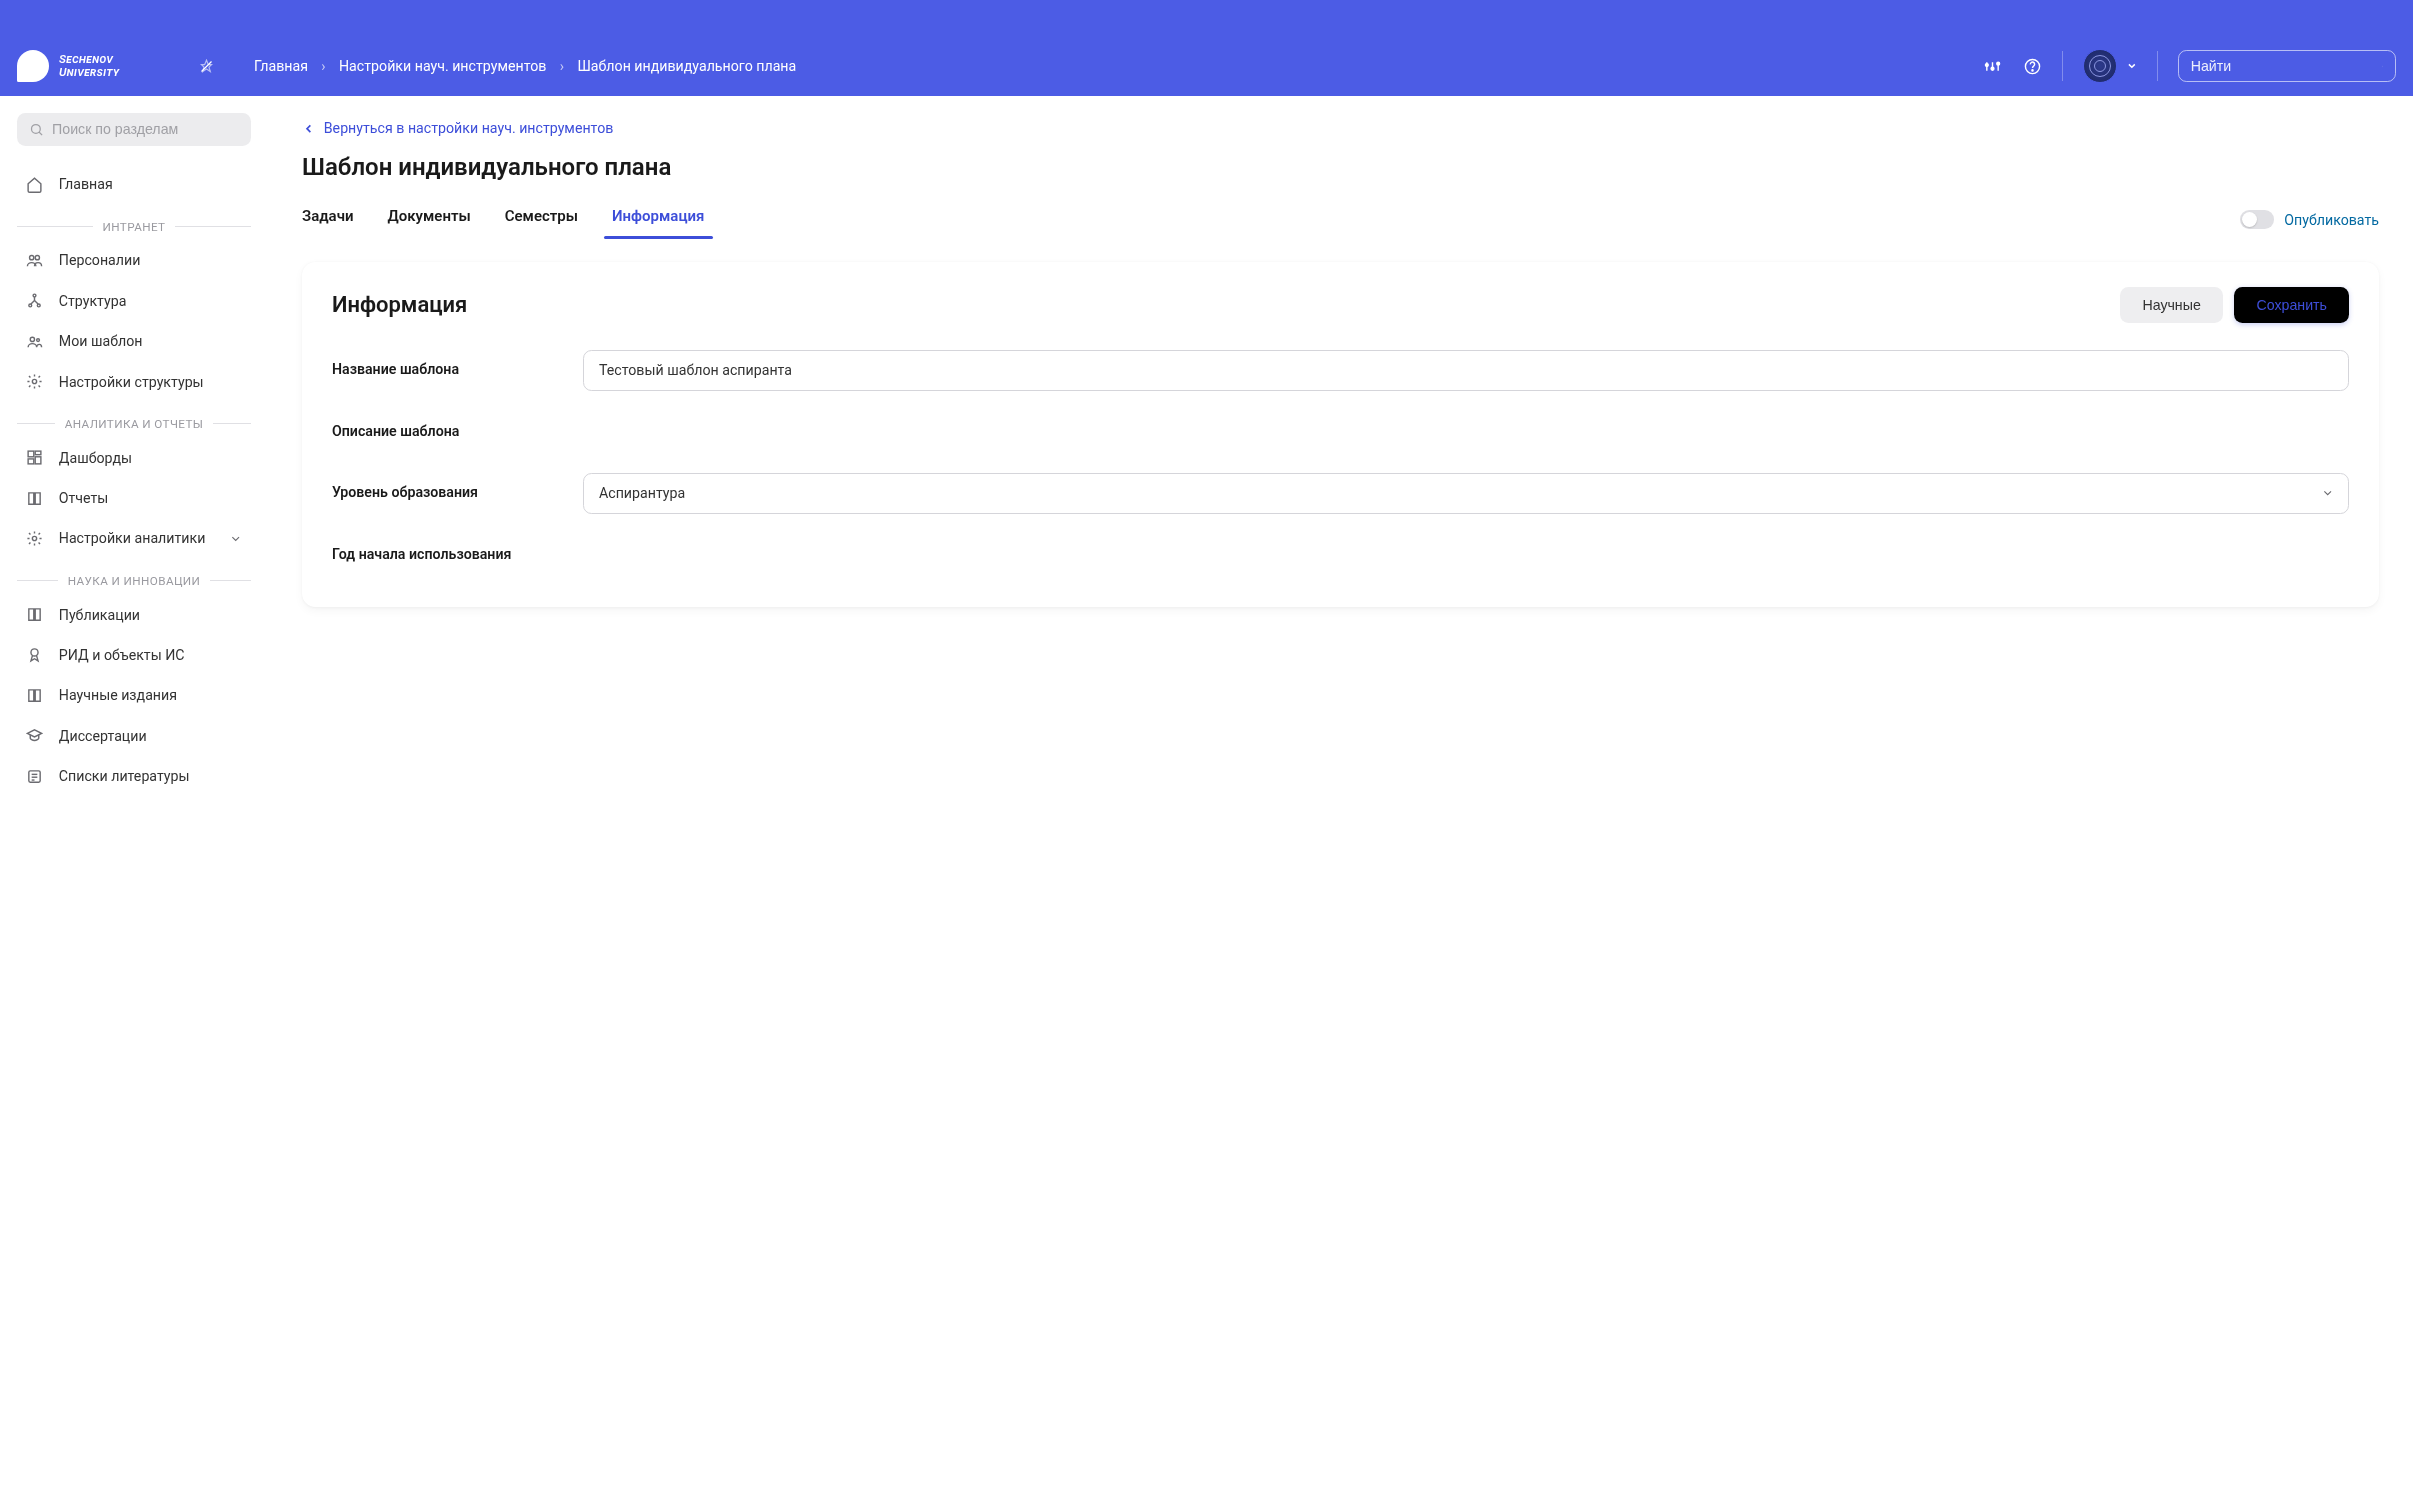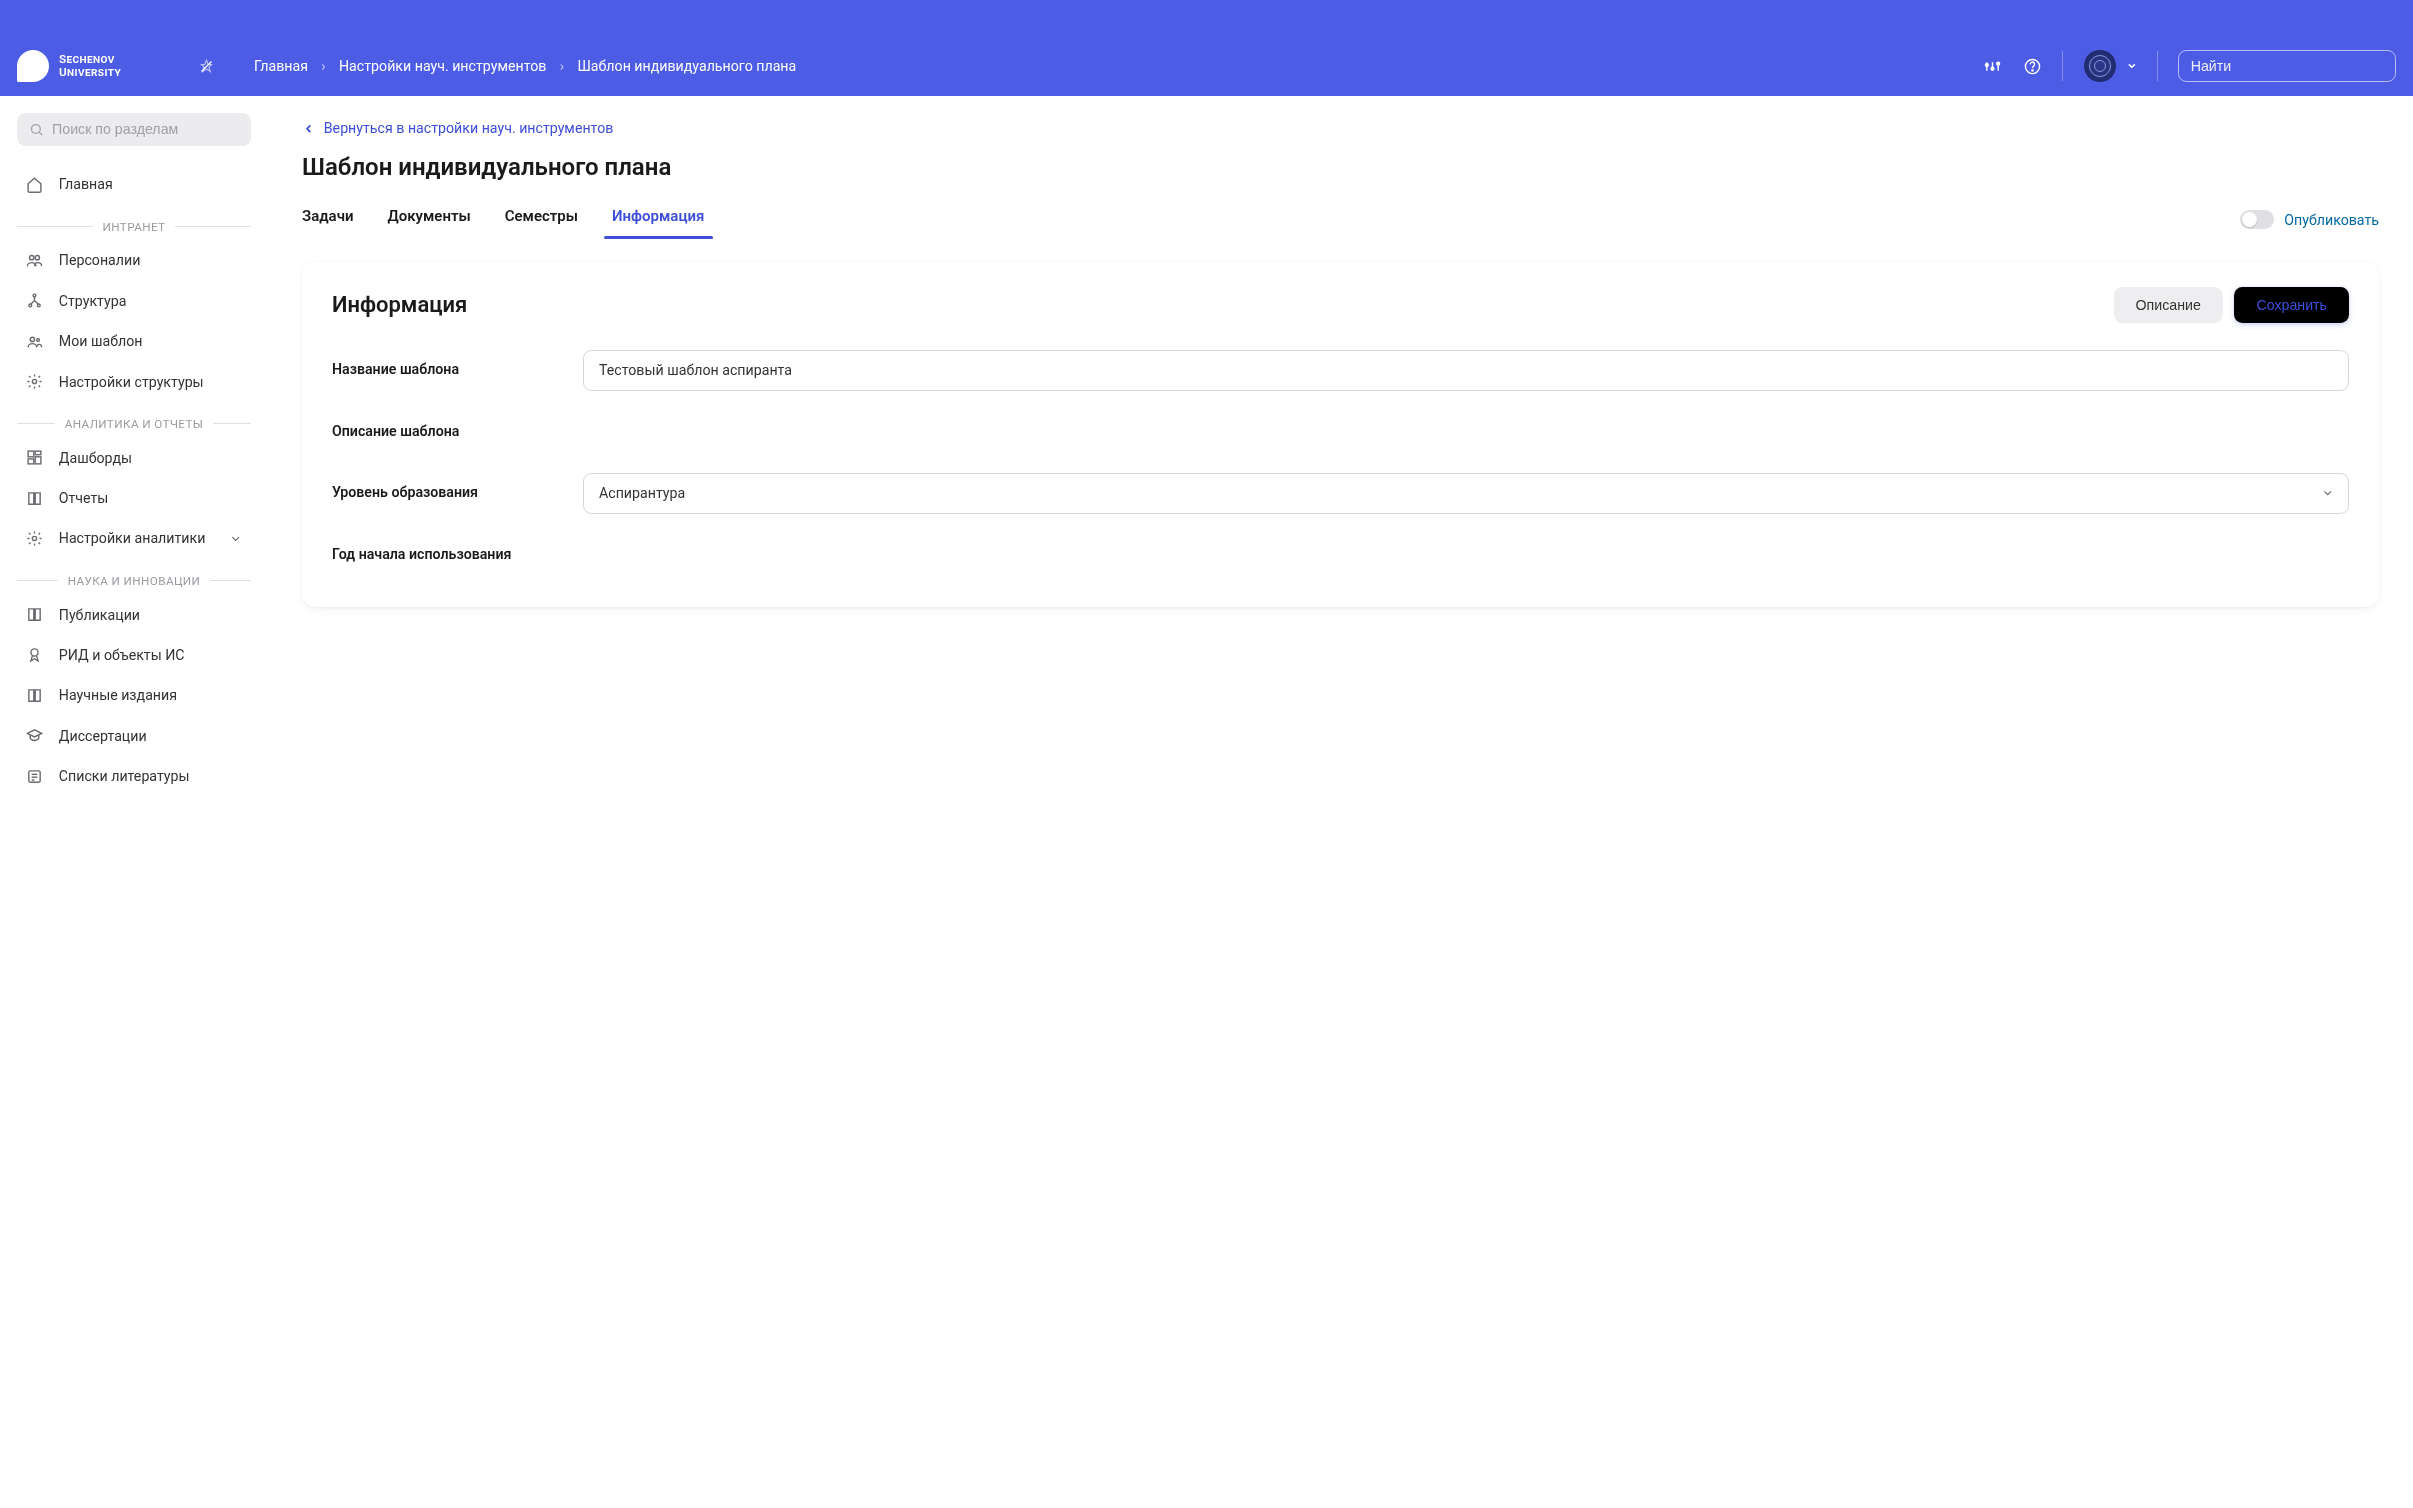--- a/index.html
+++ b/index.html
@@ -1,20 +1,20 @@
 <!DOCTYPE html>
 <html style="font-size:13.4px"><head>
 <meta charset="utf-8">
 <style>
 * { margin: 0; padding: 0; box-sizing: border-box; }
 body { font-family: -apple-system, BlinkMacSystemFont, "Segoe UI", Roboto, sans-serif; background: #fff; color: #1a1a1a; }
 
 .topbar { height: 96px; background: #4c5ce5; display: flex; align-items: flex-end; color: #fff; }
 .topbar-inner { width: 100%; height: 60px; display: flex; align-items: center; padding: 0 17px; }
-.logo { display: flex; align-items: center; gap: 10px; min-width: 176px; }
+.logo { display: flex; align-items: center; gap: 10px; min-width: 176px; font-style: italic; }
 .logo-shape { width: 32px; height: 32px; background: #fff; border-radius: 50% 50% 50% 5%; position: relative; }
 .logo-text { font-size: 11.7px; font-weight: 600; line-height: 1.1; font-variant: small-caps; letter-spacing: 0.4px; }
 .pin-btn { width: 27px; height: 27px; display: flex; align-items: center; justify-content: center; cursor: pointer; border-radius: 5px; margin-right: 34px; }
 .breadcrumb { display: flex; align-items: center; gap: 13.4px; font-size: 14.2px; flex: 1; }
 .breadcrumb a { color: #fff; text-decoration: none; cursor: pointer; }
 .breadcrumb .chev { color: #c5c9f5; }
 .top-actions { display: flex; align-items: center; gap: 20px; }
 .icon-btn { width: 20px; height: 20px; display: flex; align-items: center; justify-content: center; cursor: pointer; }
 .divider-v { width: 0.8px; height: 30px; background: rgba(255,255,255,0.3); }
 .avatar-wrap { display: flex; align-items: center; gap: 8.4px; cursor: pointer; }
@@ -304,21 +304,21 @@
       <div class="publish">
         <div class="toggle"></div>
         <span>Опубликовать</span>
       </div>
     </div>
 
     <div class="card">
       <div class="card-head">
         <div class="card-title">Информация</div>
         <div class="card-actions">
-          <button class="btn btn-cancel">Описание</button>
+          <button class="btn btn-cancel">Научные</button>
           <button class="btn btn-save">Сохранить</button>
         </div>
       </div>
 
       <div class="form-row">
         <div class="form-label">Название шаблона</div>
         <div class="form-field">
           <input class="input" value="Тестовый шаблон аспиранта" style="">
         </div>
       </div>

